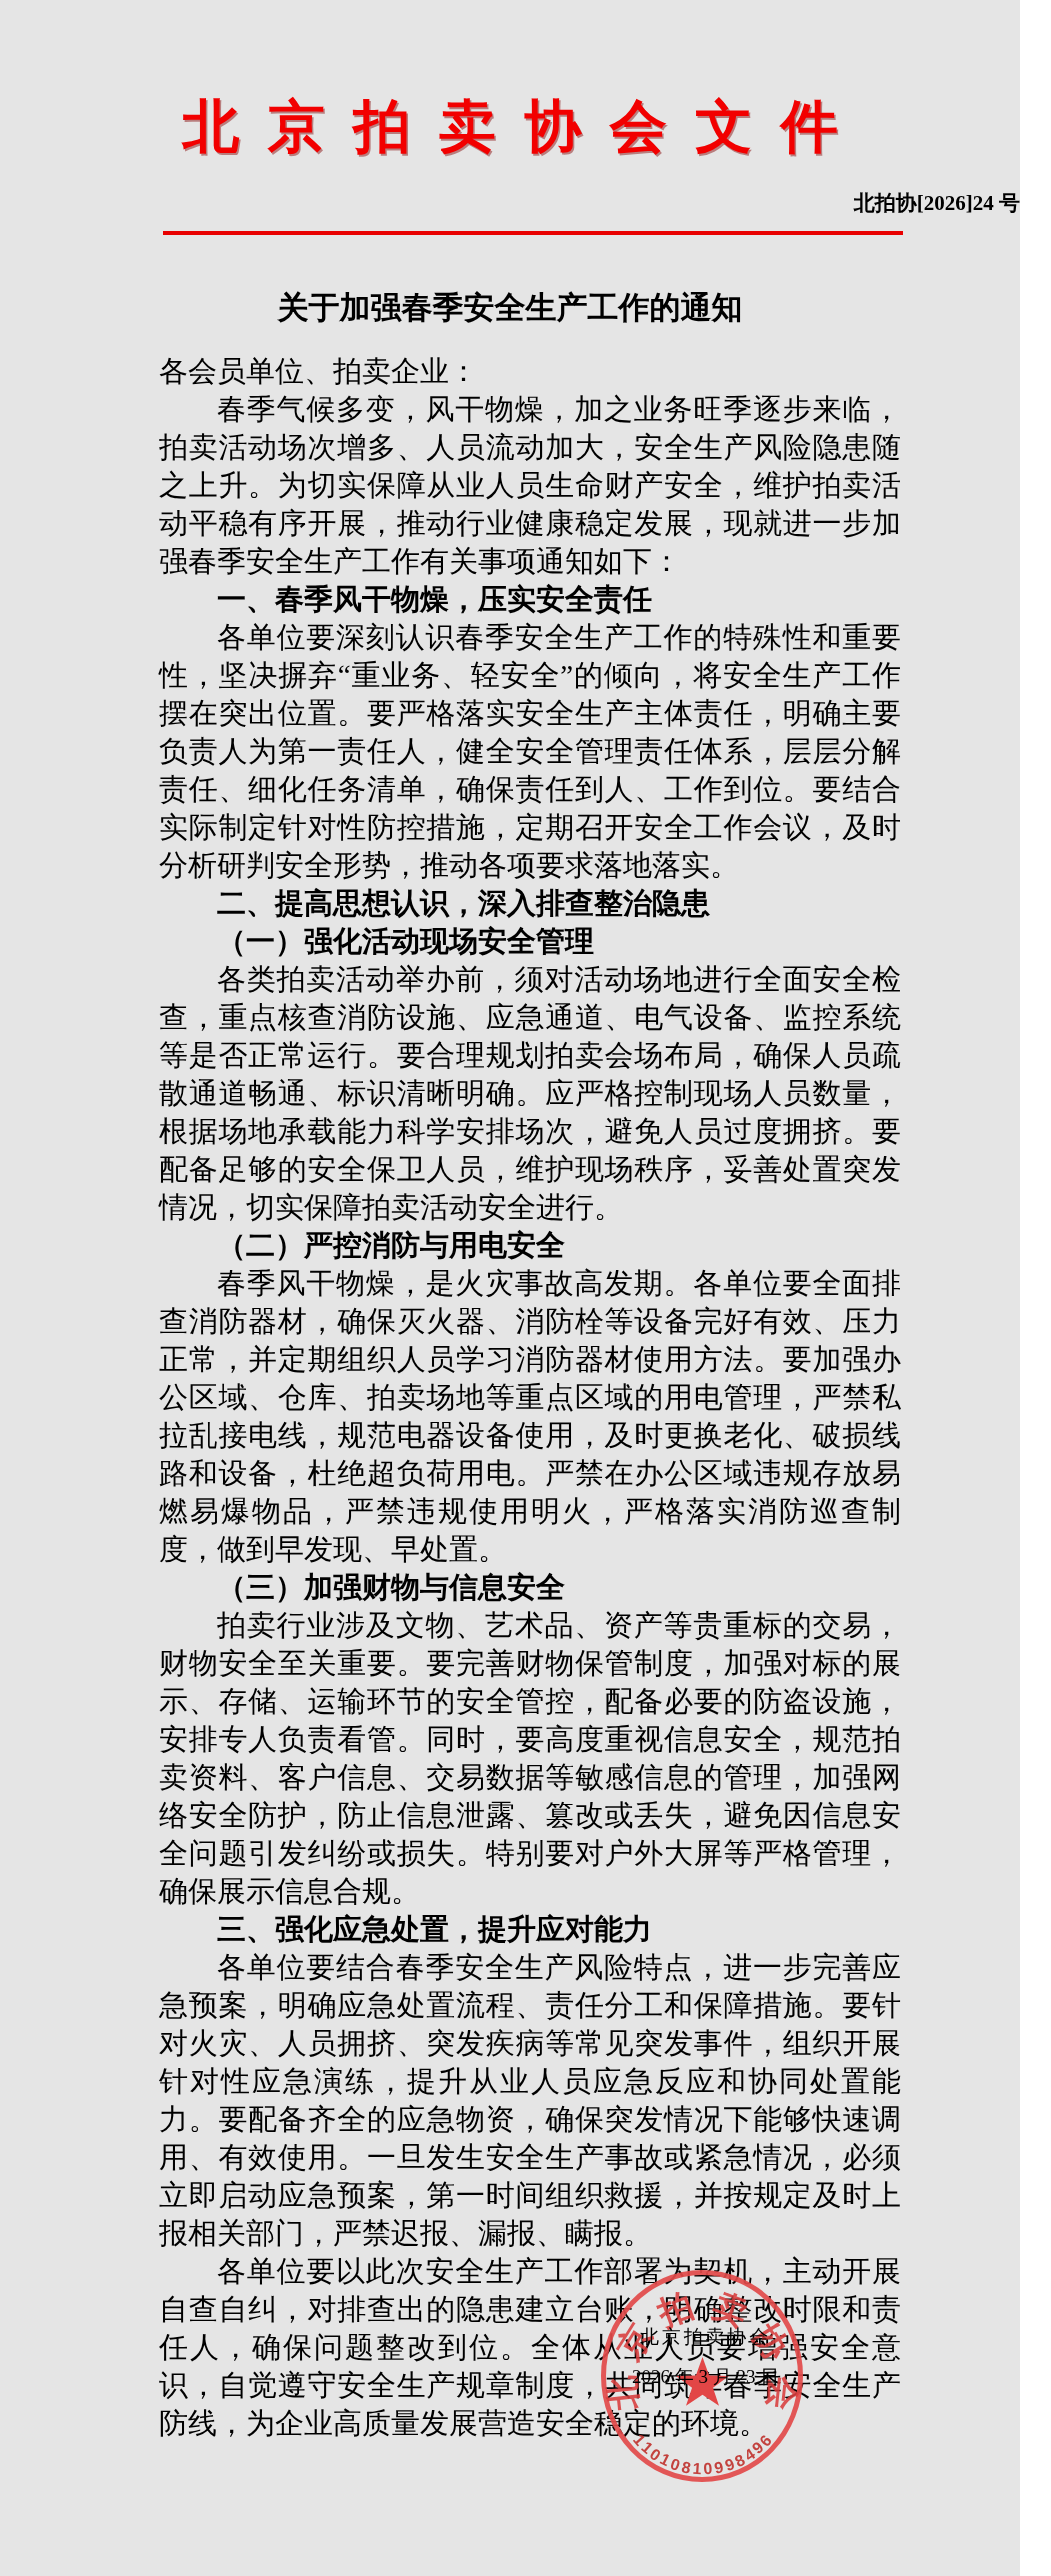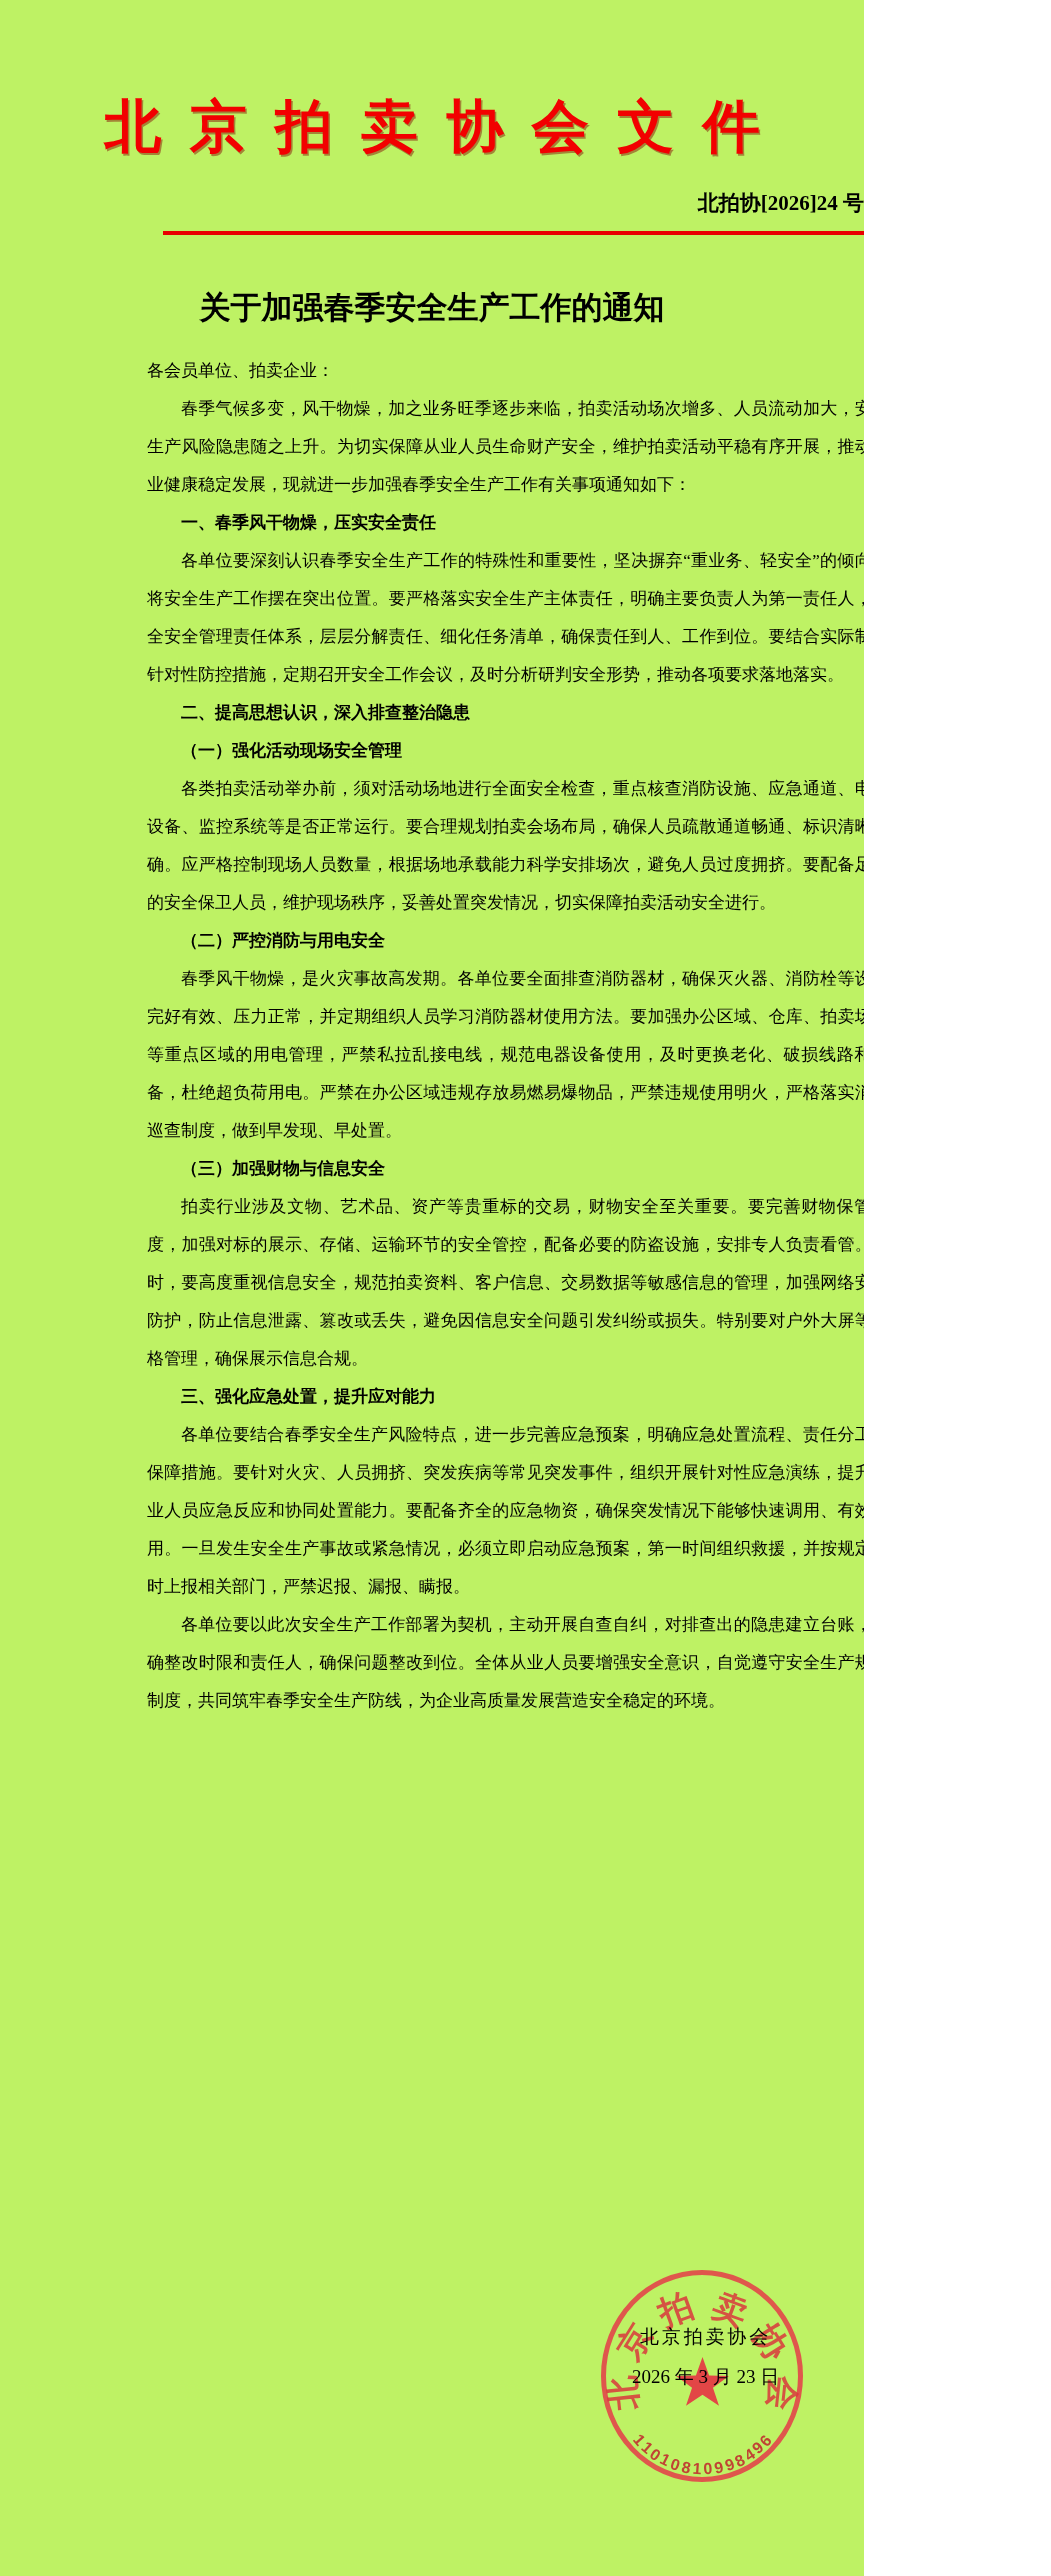--- a/index.html
+++ b/index.html
@@ -1,17 +1,17 @@
 <!DOCTYPE html>
 <html style="font-size:8.5px"><head>
 <meta charset="utf-8">
 <style>
   html,body { margin:0; padding:0; background:#ffffff; }
   #page {
-    position:relative; width:864px; height:2576px; background:#bef264;
+    position:relative; width:1020px; height:2576px; background:#e5e5e5;
     overflow:hidden; font-family:"Liberation Serif","DejaVu Serif",serif; color:#000;
   }
   .org-header {
     position:absolute; top:89px; left:0; width:100%;
     text-align:center; font-family:"Liberation Serif","DejaVu Serif",serif;
     font-weight:bold; font-size:57px; color:#f20000;
     letter-spacing:0.5em; text-indent:0.5em; white-space:nowrap;
     text-shadow:1.6px 1.6px 0.5px rgba(130,0,0,0.45);
   }
   .doc-number {
@@ -21,22 +21,22 @@
   .red-rule {
     position:absolute; top:231px; left:163px; width:740px; height:3.7px;
     background:#e80000;
   }
   .doc-title {
     position:absolute; top:287px; left:0; width:100%;
     text-align:center; font-family:"Liberation Sans","DejaVu Sans",sans-serif;
     font-weight:bold; font-size:31px; color:#000;
   }
   .doc-body {
-    position:absolute; top:352px; left:147px; width:742px;
-    font-size:17px; line-height:38px; text-align:justify;
+    position:absolute; top:352px; left:159px; width:742px;
+    font-size:29px; line-height:38px; text-align:justify;
   }
   .doc-body p { margin:0; padding:0; }
   .doc-body p.salutation { text-indent:0; }
   .doc-body p.para { text-indent:2em; }
   .doc-body p.heading, .doc-body p.subheading {
     text-indent:2em; font-weight:bold;
     font-family:"Liberation Sans","DejaVu Sans",sans-serif;
   }
   .signature-block {
     position:absolute; top:2317px; left:533px; width:345px;

